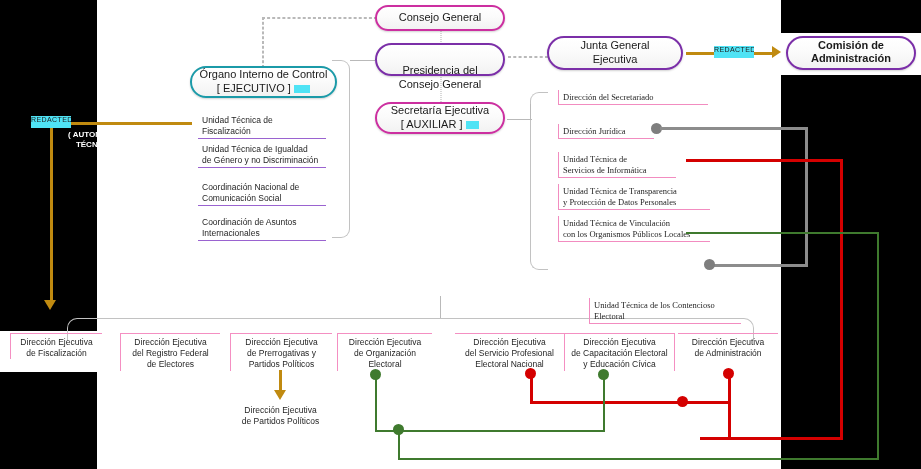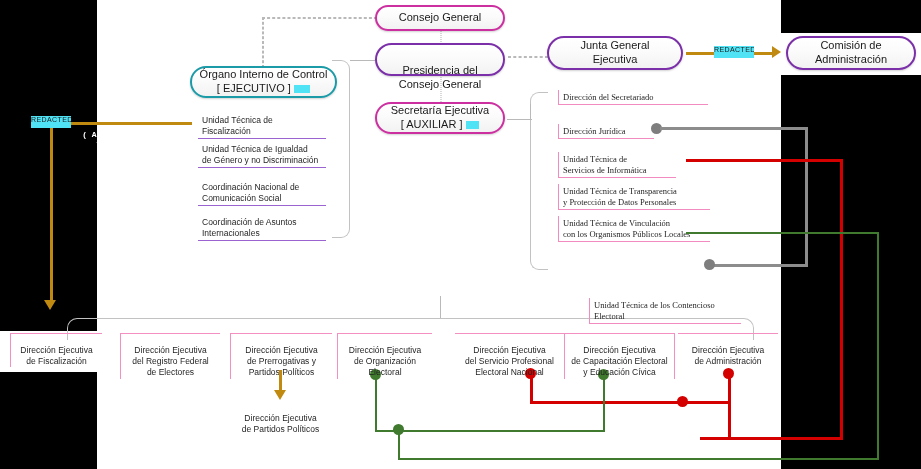--- a/index.html
+++ b/index.html
@@ -14,21 +14,21 @@
     position:absolute;box-sizing:border-box;
     background:linear-gradient(180deg,#ffffff 0%,#fbfbfb 45%,#f2f2f2 100%);
     border:2px solid #cc2fa0;border-radius:22px;
     display:flex;align-items:center;justify-content:center;text-align:center;
     color:#1a1a1a;font-size:11px;line-height:1.25;font-weight:400;
     box-shadow:0 1px 2px rgba(0,0,0,.18);
     padding:2px 6px;
   }
   .pill.purple{border-color:#7b2fa8;}
   .pill.teal{border-color:#1b9aa8;}
-  .pill.bold{font-weight:normal;}
+  .pill.bold{font-weight:bold;align-items:flex-end;}
   .pill .inner{width:100%;}
   .tag{
     display:inline-block;background:#4fe3f5;color:#2a2a2a;
     font-size:7px;letter-spacing:.5px;padding:0 2px;
     filter:blur(.6px);vertical-align:middle;
   }
 
   
   .leaf{
     position:absolute;box-sizing:border-box;
@@ -36,21 +36,21 @@
     padding:2px 3px 1px 4px;white-space:pre-line;
     border-bottom:1.6px solid #9a63d0;border-left:1.6px solid #9a63d0;
   }
   .leaf.pink{border-bottom-color:#f28cc0;border-left-color:#f28cc0;font-family:Liberation Serif, serif;}
   .leaf.nobar{border-left:none;}
 
   
   .exec{
     position:absolute;box-sizing:border-box;text-align:center;
     font-size:8.5px;line-height:1.32;color:#1f1f1f;
-    padding-top:11px;
+    padding-top:3px;
     border-top:1.6px solid #f48fc2;
   }
   .exec.lbar{border-left:1.6px solid #f48fc2;}
   .exec.rbar{border-right:1.6px solid #f48fc2;}
   .exec.plain{border:none;}
 
   
   .ln{position:absolute;}
   .h{height:0;border-top-style:solid;}
   .v{width:0;border-left-style:solid;}
@@ -67,21 +67,21 @@
   .knob.gray{background:#7e7e7e;}
   .knob.red{background:#d40000;}
   .knob.green{background:#3f7a2e;}
 
   .arrow{position:absolute;width:0;height:0;}
   .arrow.right{border-top:6px solid transparent;border-bottom:6px solid transparent;border-left:9px solid #c08a10;}
   .arrow.down{border-left:6px solid transparent;border-right:6px solid transparent;border-top:10px solid #c08a10;}
 
   .autonomia{
     position:absolute;color:#fff;font-size:8px;font-weight:bold;
-    text-align:right;line-height:1.25;font-family:Liberation Mono, monospace;
+    text-align:center;line-height:1.25;
   }
   .tagbox{position:absolute;background:#4fe3f5;filter:blur(.5px);}
   .tagbox span{display:block;font-size:7px;color:#1d1d1d;letter-spacing:.4px;
     overflow:hidden;white-space:nowrap;}
 
   
   .bracket{position:absolute;box-sizing:border-box;border:1px solid #c2c2c2;}
 </style>
 </head>
 <body>

